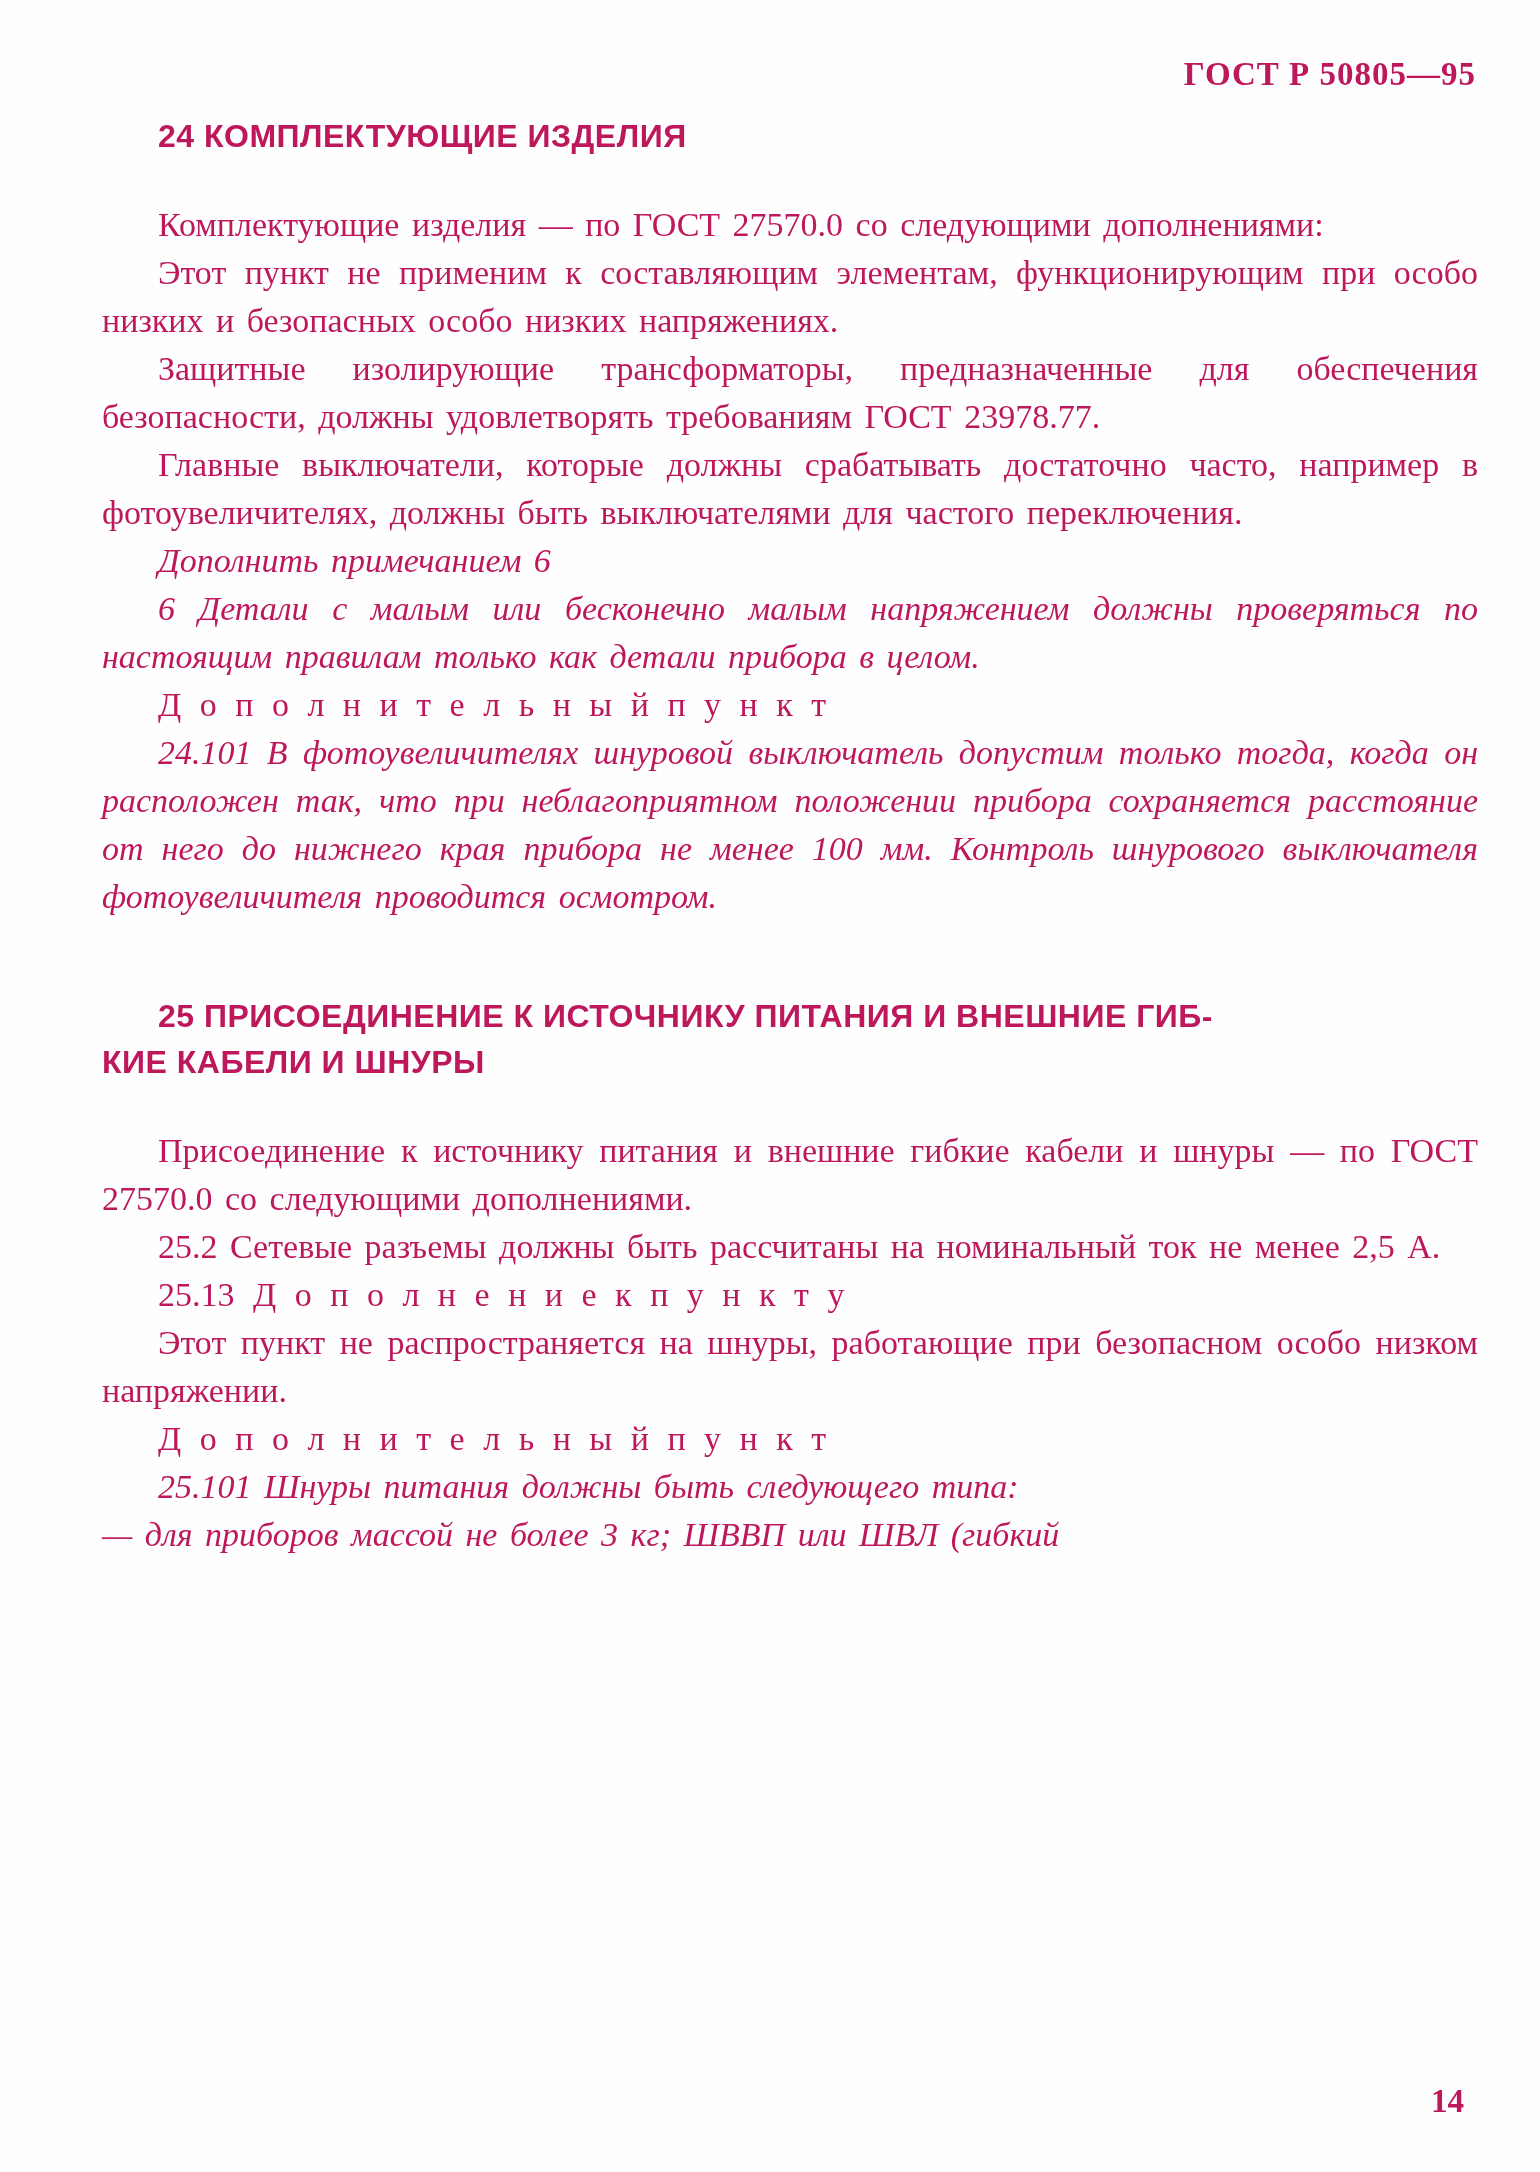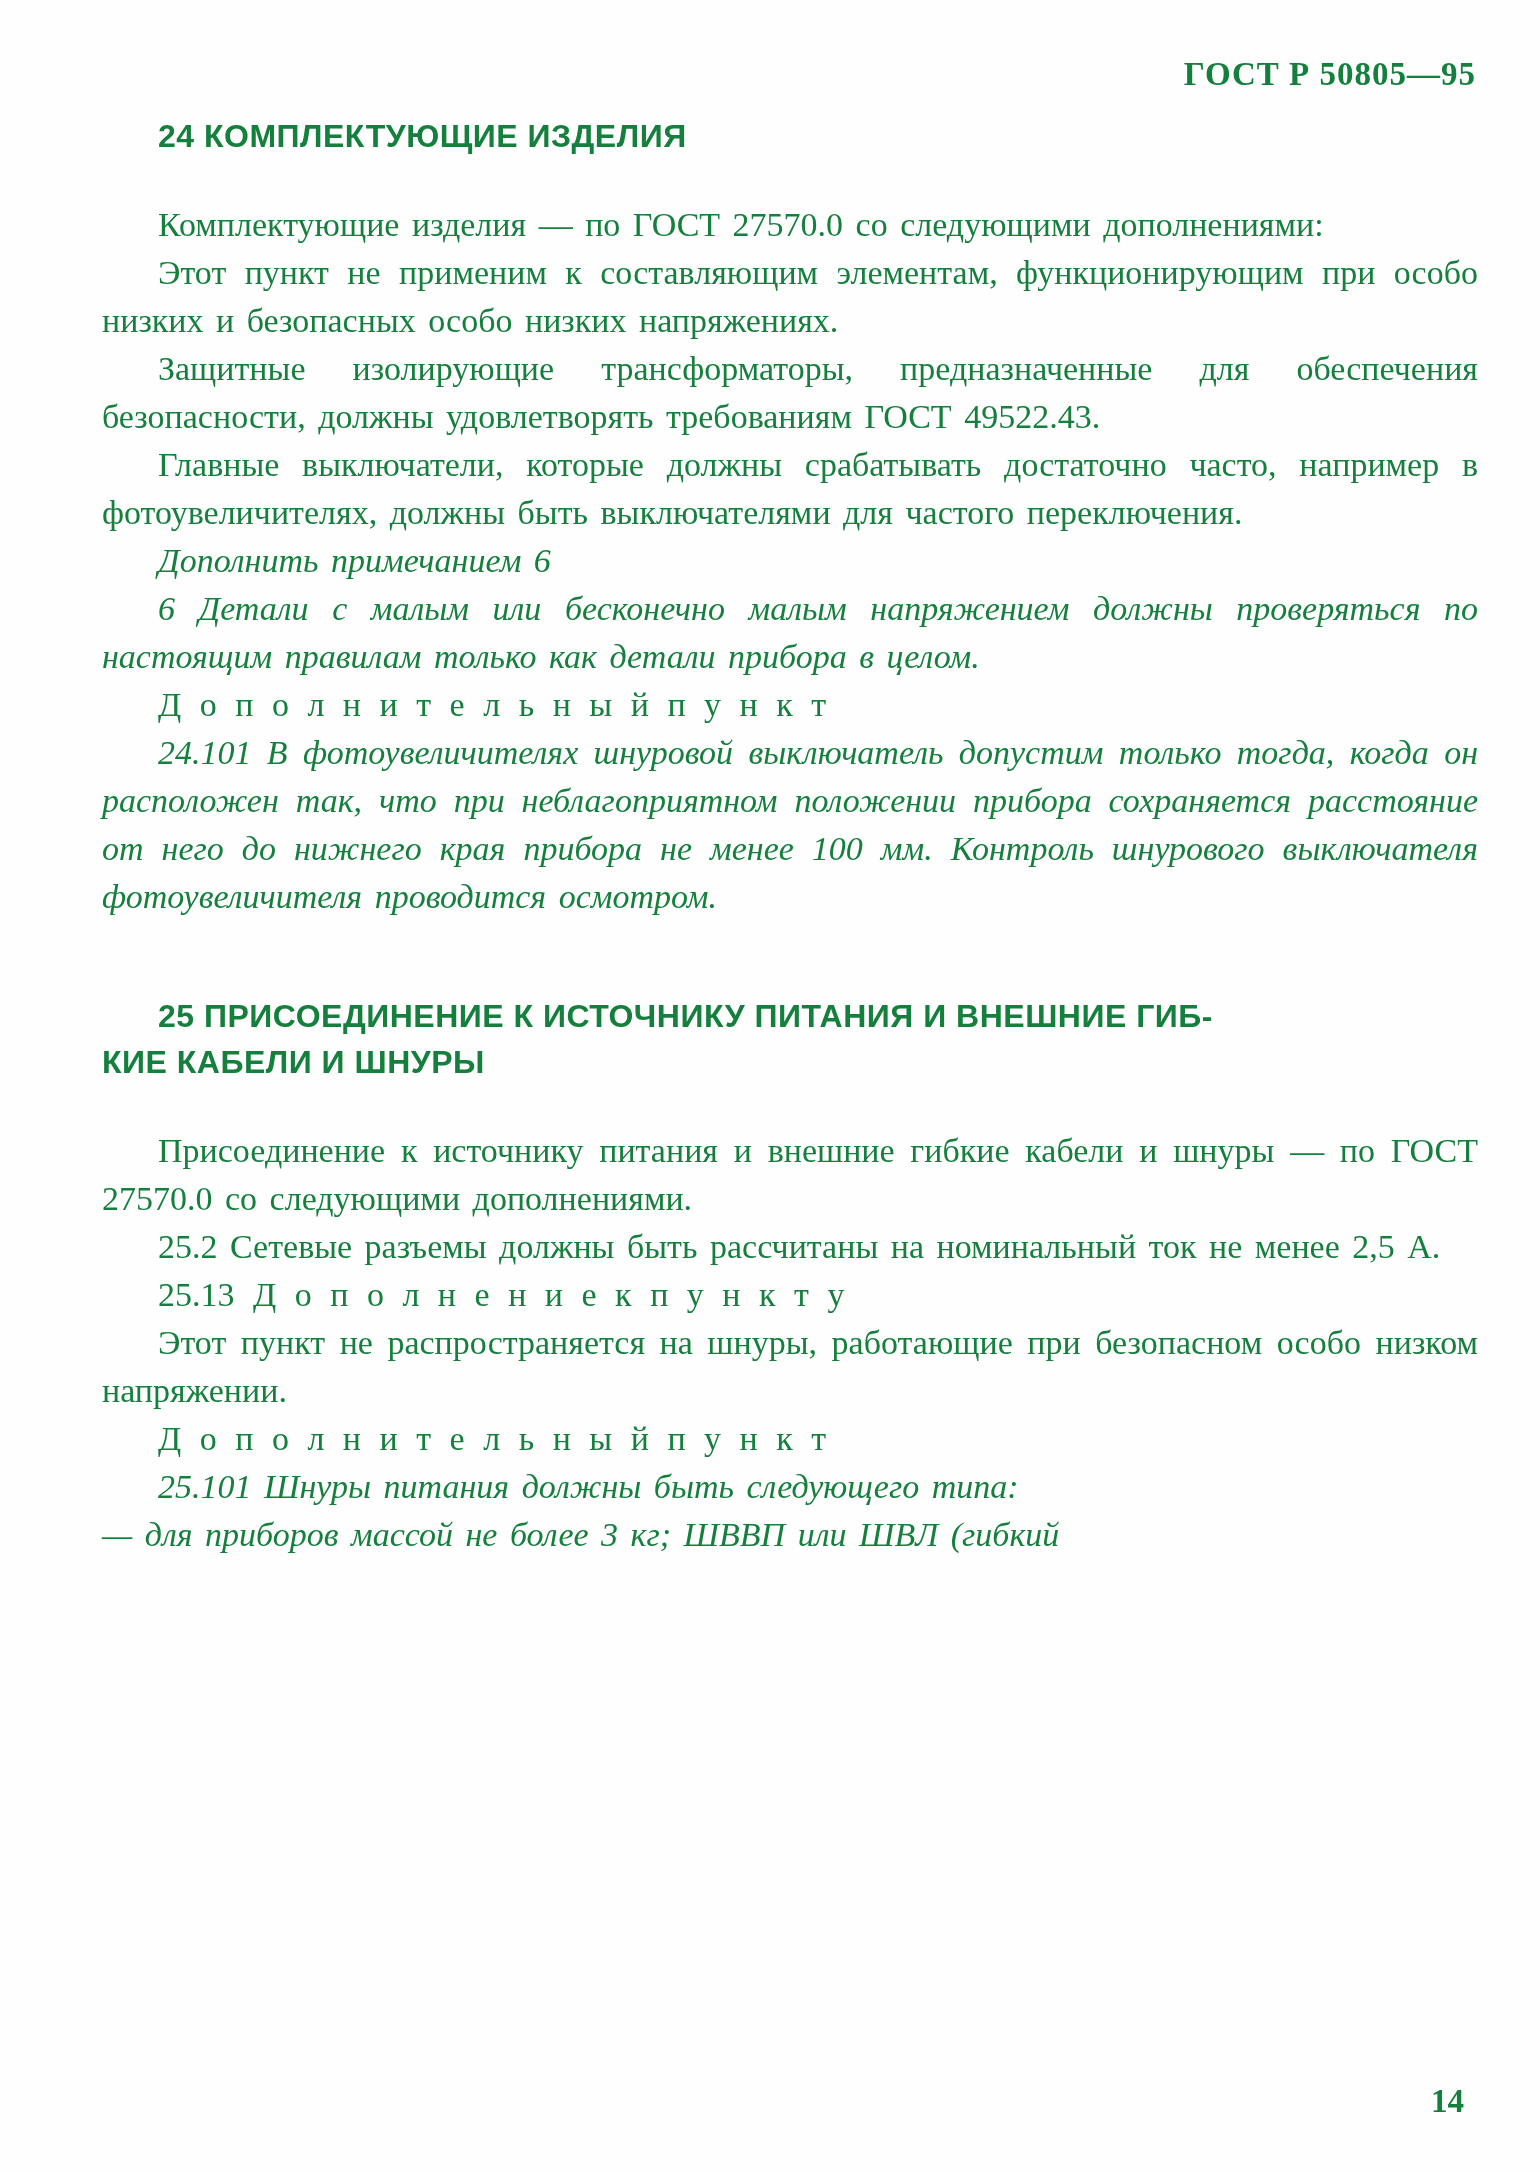--- a/index.html
+++ b/index.html
@@ -5,21 +5,21 @@
   html, body {
     margin: 0;
     padding: 0;
     background: #ffffff;
   }
   .page {
     position: relative;
     width: 1540px;
     height: 2172px;
     background: #fefefe;
-    color: #15803d;
+    color: #be185d;
     font-family: "Liberation Serif", serif;
     overflow: hidden;
   }
   .doc-header {
     position: absolute;
     top: 56px;
     right: 64px;
     font-size: 33px;
     font-weight: bold;
     letter-spacing: 1px;
@@ -88,21 +88,21 @@
 
   <div class="content">
 
     <h2 class="sec-heading">24 КОМПЛЕКТУЮЩИЕ ИЗДЕЛИЯ</h2>
 
     <p class="after-heading">Комплектующие изделия — по ГОСТ 27570.0 со следующими дополнениями:</p>
 
 
     <p>Этот пункт не применим к составляющим элементам, функционирующим при особо низких и безопасных особо низких напряжениях.</p>
 
-    <p>Защитные изолирующие трансформаторы, предназначенные для обеспечения безопасности, должны удовлетворять требованиям ГОСТ 49522.43.</p>
+    <p>Защитные изолирующие трансформаторы, предназначенные для обеспечения безопасности, должны удовлетворять требованиям ГОСТ 23978.77.</p>
 
     <p>Главные выключатели, которые должны срабатывать достаточно часто, например в фотоувеличителях, должны быть выключателями для частого переключения.</p>
 
     <p class="italic">Дополнить примечанием 6</p>
 
     <p class="italic">6 Детали с малым или бесконечно малым напряжением должны проверяться по настоящим правилам только как детали прибора в целом.</p>
 
 
     <p class="spaced">Д о п о л н и т е л ь н ы й   п у н к т</p>
 

